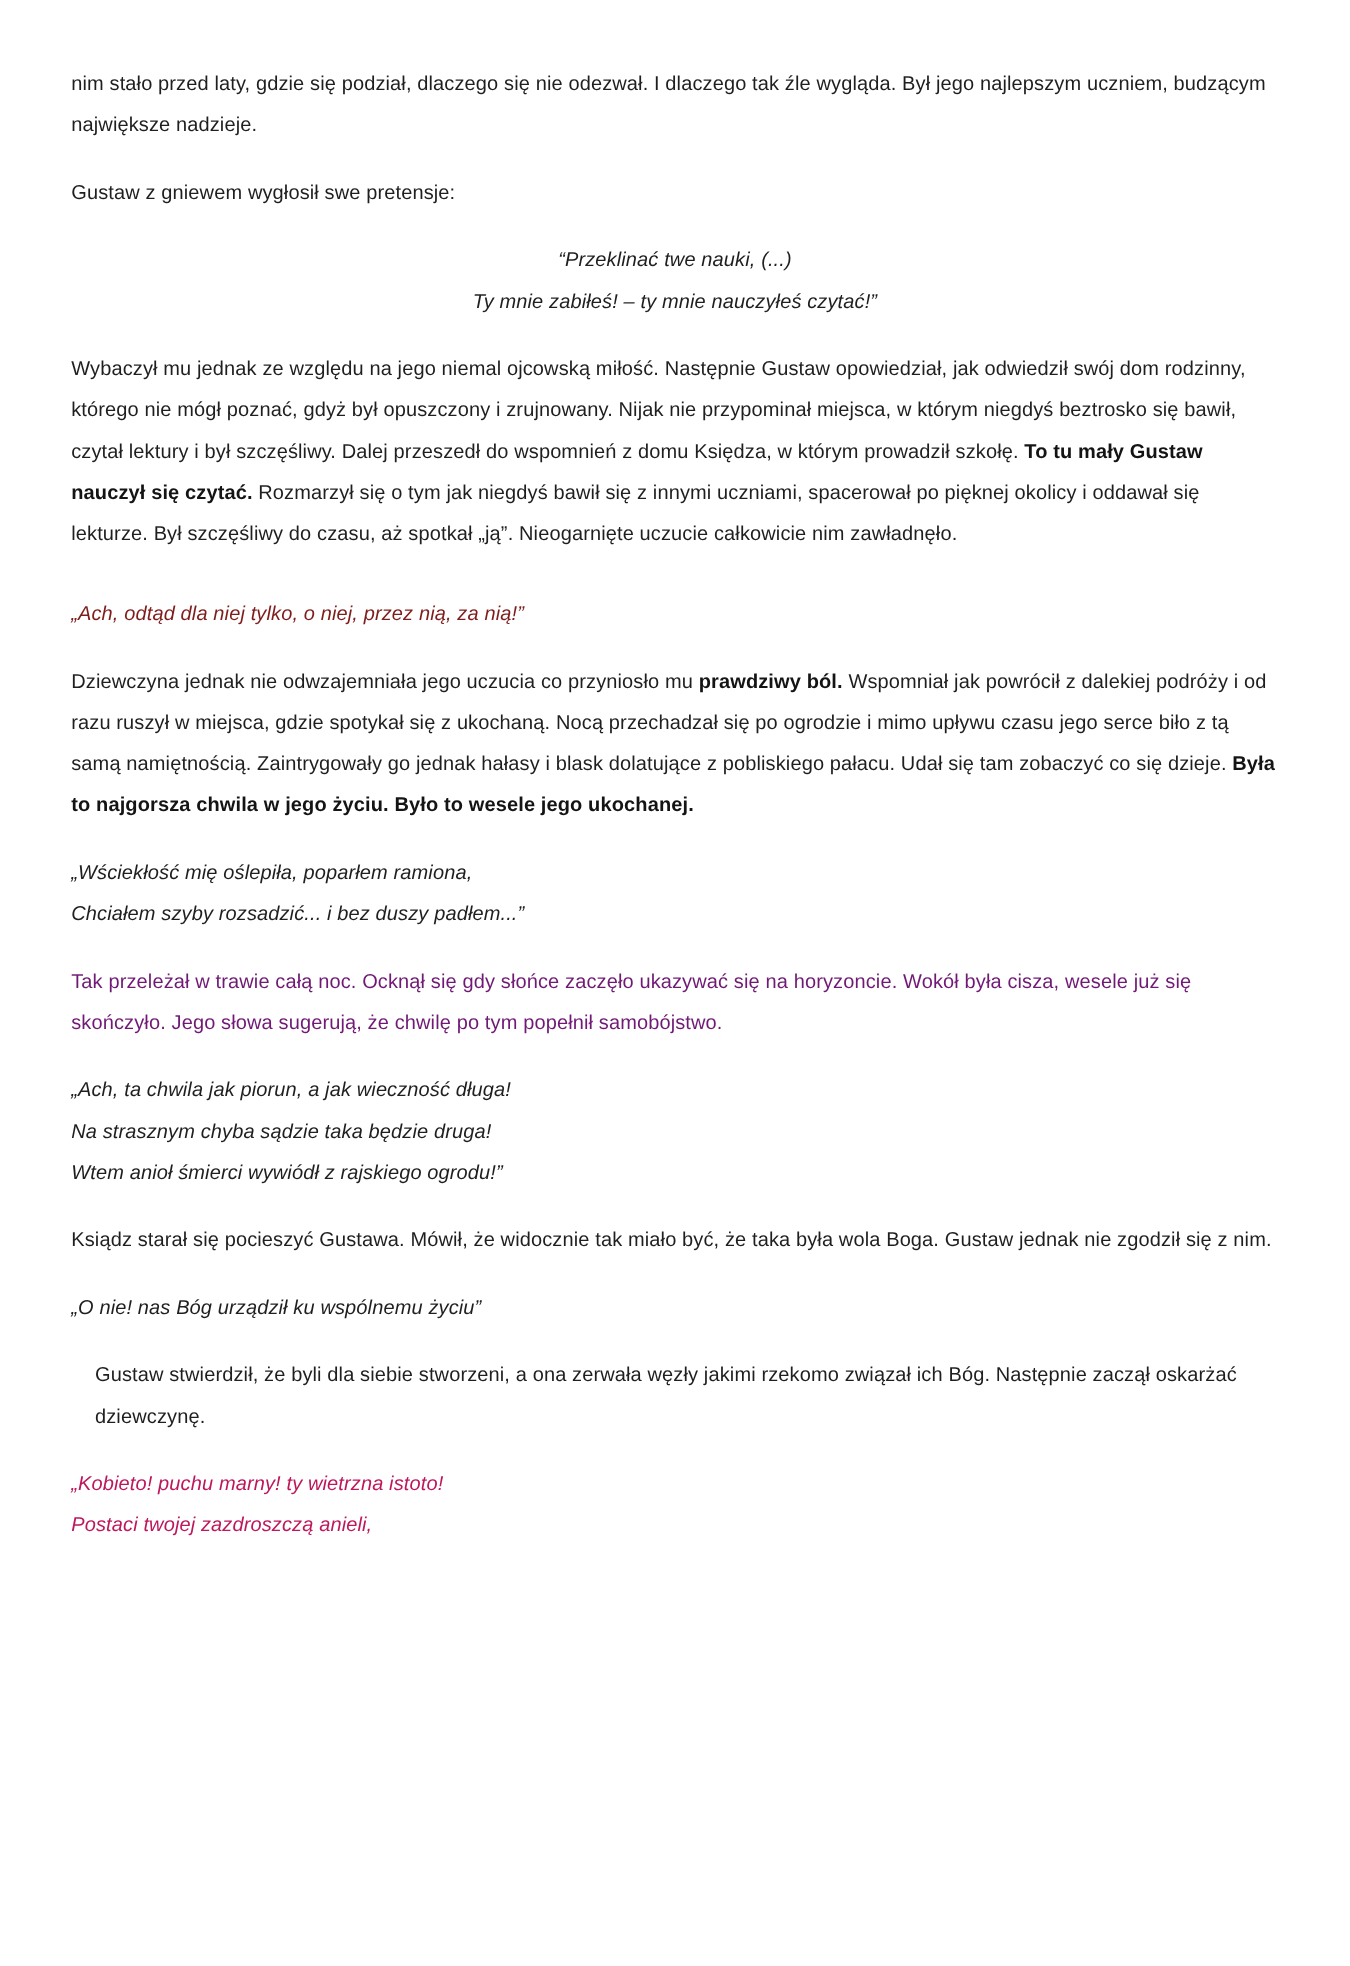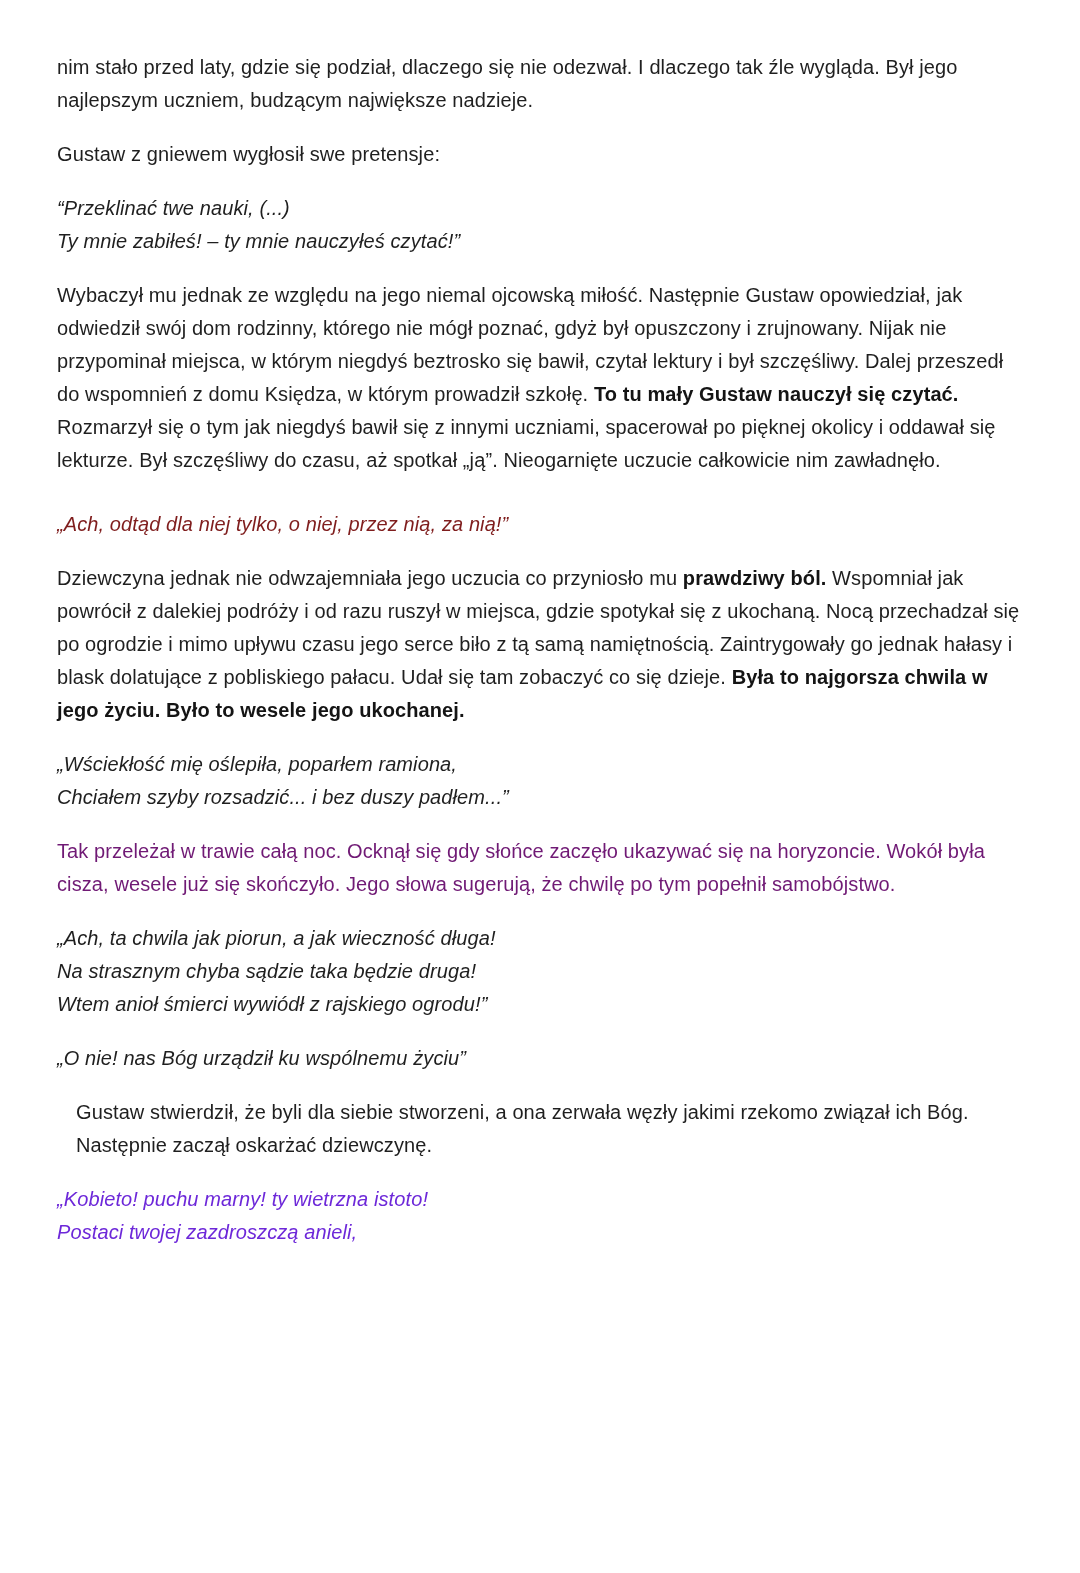--- a/index.html
+++ b/index.html
@@ -17,21 +17,21 @@
     overflow: hidden;
     box-sizing: border-box;
   }
   .doc {
     padding: 51px 57px 40px 57px;
     box-sizing: border-box;
     width: 100%;
   }
   .para {
     margin: 0 0 21px 0;
-    font-size: 20px;
+    font-size: 16px;
     line-height: 33px;
     color: #1f1f1f;
     max-width: 966px;
     letter-spacing: 0.1px;
     font-weight: 400;
   }
   .para:last-child {
     margin-bottom: 0;
   }
   .verse {
@@ -43,24 +43,25 @@
     margin-top: 32px;
   }
 </style>
 </head>
 <body>
 
 <div class="canvas" style="background: rgb(255, 255, 255);">
   <article class="doc" id="doc">
       <p class="para" style="color: rgb(31, 31, 31);"><span>nim stało przed laty, gdzie się podział, dlaczego się nie odezwał. I dlaczego tak źle wygląda. Był jego najlepszym uczniem, budzącym największe nadzieje.</span></p>
       <p class="para" style="color: rgb(31, 31, 31);"><span>Gustaw z gniewem wygłosił swe pretensje:</span></p>
-      <p class="para verse" style="color: rgb(31, 31, 31);"><span>“Przeklinać twe nauki, (...)</span><br><span>Ty mnie zabiłeś! – ty mnie nauczyłeś czytać!”</span></p>
+      <p class="para verse" style="color: rgb(31, 31, 31); text-align: center;"><span>“Przeklinać twe nauki, (...)</span><br><span>Ty mnie zabiłeś! – ty mnie nauczyłeś czytać!”</span></p>
       <p class="para" style="color: rgb(31, 31, 31);"><span>Wybaczył mu jednak ze względu na jego niemal ojcowską miłość. Następnie Gustaw opowiedział, jak odwiedził swój dom rodzinny, którego nie mógł poznać, gdyż był opuszczony i zrujnowany. Nijak nie przypominał miejsca, w którym niegdyś beztrosko się bawił, czytał lektury i był szczęśliwy. Dalej przeszedł do wspomnień z domu Księdza, w którym prowadził szkołę. </span><strong style="color: rgb(20, 20, 20);">To tu mały Gustaw nauczył się czytać.</strong><span> Rozmarzył się o tym jak niegdyś bawił się z innymi uczniami, spacerował po pięknej okolicy i oddawał się lekturze. Był szczęśliwy do czasu, aż spotkał „ją”. Nieogarnięte uczucie całkowicie nim zawładnęło.</span></p>
       <p class="para verse" style="color: #7f1d1d; margin-top: 31px;"><span>„Ach, odtąd dla niej tylko, o niej, przez nią, za nią!”</span></p>
       <p class="para" style="color: rgb(31, 31, 31);"><span>Dziewczyna jednak nie odwzajemniała jego uczucia co przyniosło mu </span><strong style="color: rgb(20, 20, 20);">prawdziwy ból.</strong><span> Wspomniał jak powrócił z dalekiej podróży i od razu ruszył w miejsca, gdzie spotykał się z ukochaną. Nocą przechadzał się po ogrodzie i mimo upływu czasu jego serce biło z tą samą namiętnością. Zaintrygowały go jednak hałasy i blask dolatujące z pobliskiego pałacu. Udał się tam zobaczyć co się dzieje. </span><strong style="color: rgb(20, 20, 20);">Była to najgorsza chwila w jego życiu. Było to wesele jego ukochanej.</strong></p>
       <p class="para verse" style="color: rgb(31, 31, 31);"><span>„Wściekłość mię oślepiła, poparłem ramiona,</span><br><span>Chciałem szyby rozsadzić... i bez duszy padłem...”</span></p>
       <p class="para" style="color: #701a75;"><span>Tak przeleżał w trawie całą noc. Ocknął się gdy słońce zaczęło ukazywać się na horyzoncie. Wokół była cisza, wesele już się skończyło. Jego słowa sugerują, że chwilę po tym popełnił samobójstwo.</span></p>
       <p class="para verse" style="color: rgb(31, 31, 31);"><span>„Ach, ta chwila jak piorun, a jak wieczność długa!</span><br><span>Na strasznym chyba sądzie taka będzie druga!</span><br><span>Wtem anioł śmierci wywiódł z rajskiego ogrodu!”</span></p>
+      <p class="para" style="color: rgb(31, 31, 31);"><span>Ksiądz starał się pocieszyć Gustawa. Mówił, że widocznie tak miało być, że taka była wola Boga. Gustaw jednak nie zgodził się z nim.</span></p>
       <p class="para verse" style="color: rgb(31, 31, 31);"><span>„O nie! nas Bóg urządził ku wspólnemu życiu”</span></p>
       <p class="para" style="color: rgb(31, 31, 31); margin-left: 19px;"><span>Gustaw stwierdził, że byli dla siebie stworzeni, a ona zerwała węzły jakimi rzekomo związał ich Bóg. Następnie zaczął oskarżać dziewczynę.</span></p>
-      <p class="para verse" style="color: #6d28d9;"><span>„Kobieto! puchu marny! ty wietrzna istoto!</span><br><span>Postaci twojej zazdroszczą anieli,</span><br></p>
+      <p class="para verse" style="color: #be185d;"><span>„Kobieto! puchu marny! ty wietrzna istoto!</span><br><span>Postaci twojej zazdroszczą anieli,</span><br></p>
     </article>
 </div>
 
 </body></html>

